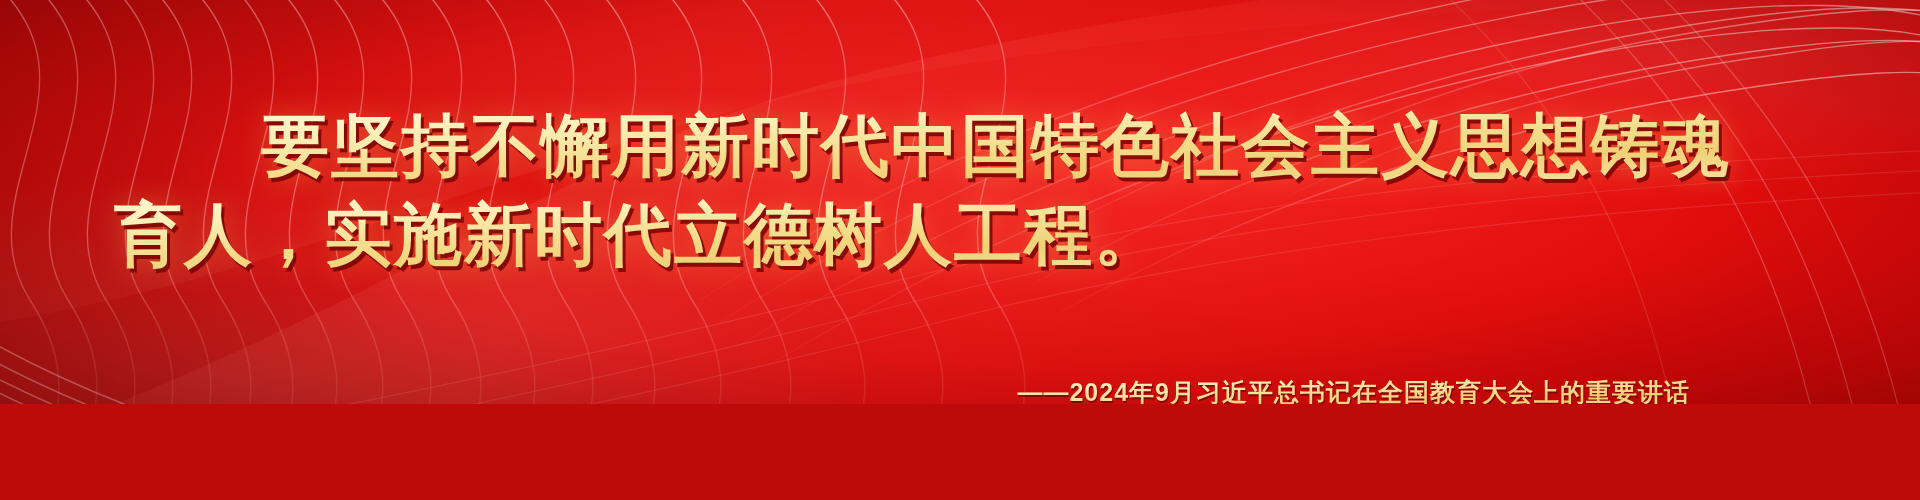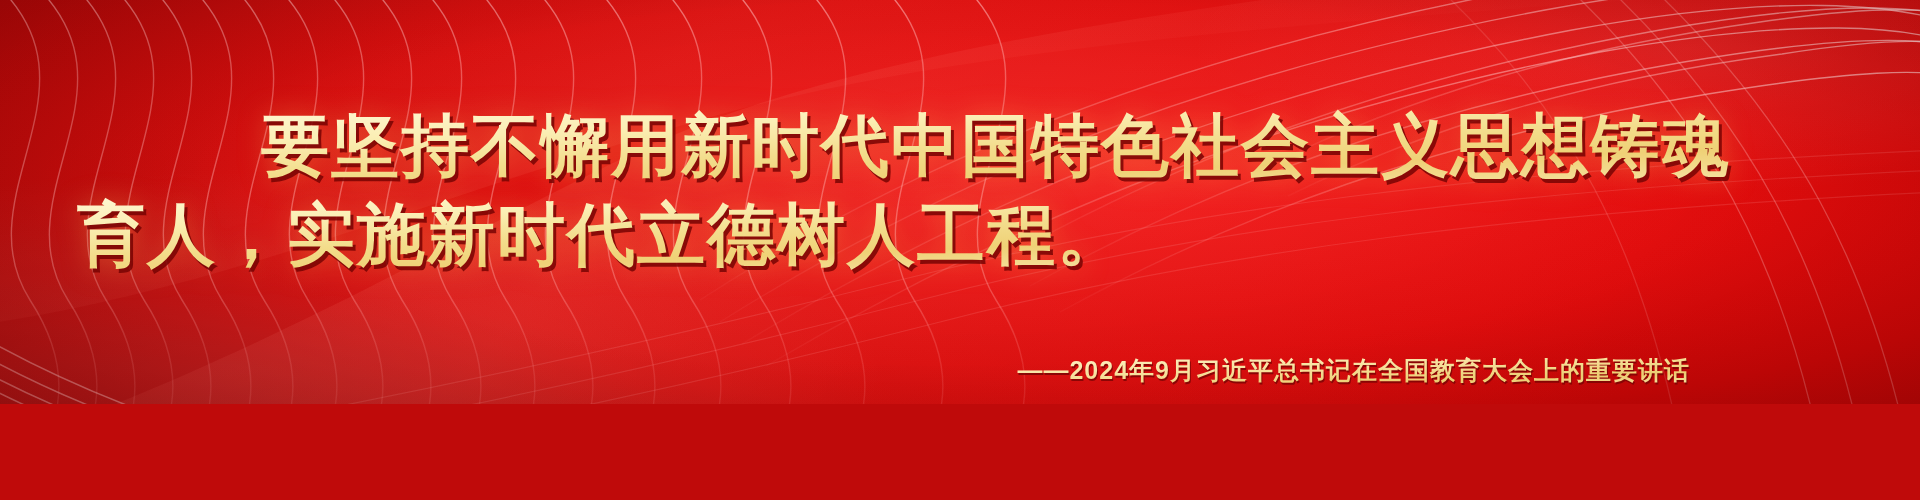--- a/index.html
+++ b/index.html
@@ -43,23 +43,23 @@
     font-size:68px;
     line-height:1.22;
     letter-spacing:2px;
     white-space:nowrap;
     background:linear-gradient(178deg,#fff8d6 0%,#fbeeb4 28%,#f3dd8c 52%,#efd176 72%,#f7e4a8 100%);
     -webkit-background-clip:text;background-clip:text;
     color:transparent;-webkit-text-fill-color:transparent;
     filter:drop-shadow(3px 4px 0px rgba(120,4,4,.85)) drop-shadow(0 0 14px rgba(255,190,90,.30));
   }
   .line1{margin-left:72px;}
-  .line2{align-self:flex-start;margin-left:77px;margin-top:6px;}
+  .line2{align-self:flex-start;margin-left:114px;margin-top:6px;}
   .attribution{
-    position:absolute;right:230px;top:354px;
+    position:absolute;right:230px;top:376px;
     font-family:"Liberation Sans","DejaVu Sans",sans-serif;
     font-weight:bold;font-size:25px;letter-spacing:1px;white-space:nowrap;
     background:linear-gradient(178deg,#fff6cf 0%,#f6e09a 45%,#eccd70 75%,#f8e6ad 100%);
     -webkit-background-clip:text;background-clip:text;
     color:transparent;-webkit-text-fill-color:transparent;
     filter:drop-shadow(1.5px 2px 0px rgba(120,4,4,.8));
   }
 </style>
 </head>
 <body>

